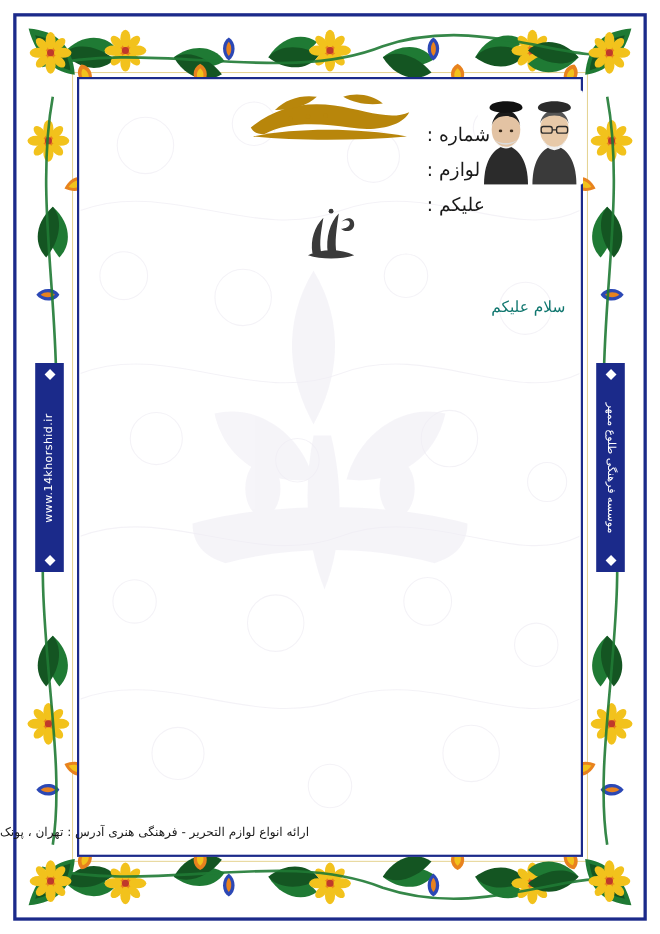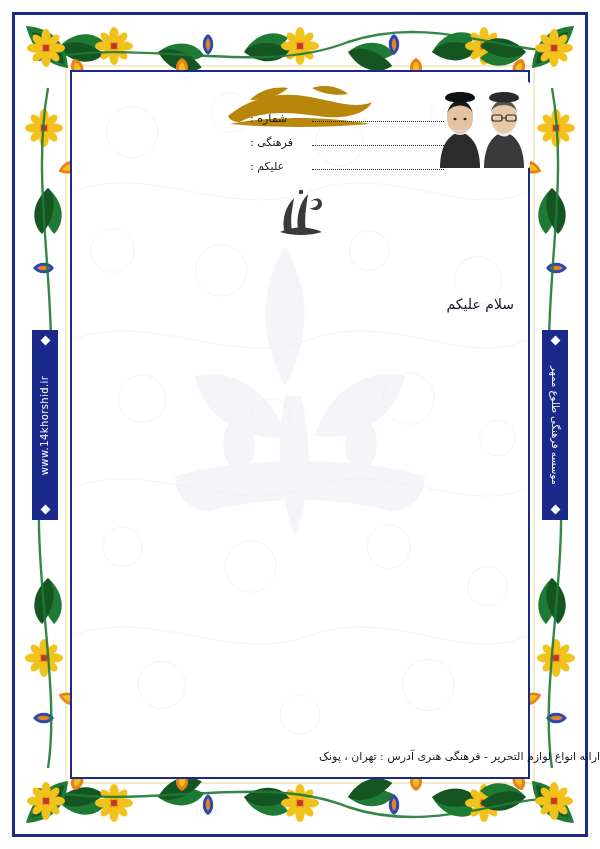--- a/index.html
+++ b/index.html
@@ -111,25 +111,25 @@
     position: absolute;
     right: 150px;
     top: 112px;
     width: 200px;
     direction: rtl;
     text-align: right;
     font-family: "DejaVu Sans", sans-serif;
   }
   .meta-row {
     display: flex;
-    flex-direction: row;
+    flex-direction: column;
     align-items: baseline;
     justify-content: flex-end;
     margin-bottom: 11px;
-    font-size: 11px;
+    font-size: 17px;
     color: #1a1a1a;
   }
   .meta-label {
     min-width: 62px;
     text-align: left;
     white-space: nowrap;
   }
   .meta-dots {
     flex: 1;
     margin-right: 6px;
@@ -144,23 +144,23 @@
     transform: translateX(-50%);
     top: 182px;
     width: 60px;
     height: 60px;
   }
 
   
   #greeting {
     position: absolute;
     right: 86px;
-    top: 296px;
+    top: 272px;
     font-size: 14px;
-    color: #0f172a;
+    color: #0f766e;
     direction: rtl;
   }
 
   
   .side-ribbon {
     position: absolute;
     width: 26px;
     background: #1b2a8a;
     color: #ffffff;
     display: flex;
@@ -199,21 +199,21 @@
   }
   .rd-top { top: 7px; }
   .rd-bottom { bottom: 7px; }
 
   
   #footer-line {
     position: absolute;
     left: 0;
     right: 0;
     bottom: 86px;
-    text-align: right;
+    text-align: left;
     font-size: 11px;
     color: #1a1a1a;
     direction: rtl;
   }
 
   
   .orn-svg { display: block; }
 </style>
 </head>
 <body>
@@ -533,21 +533,21 @@
     </svg>
   </div>
 
   <div id="meta-fields">
     <div class="meta-row">
       <span class="meta-dots"></span>
       <span class="meta-label">شماره :</span>
     </div>
     <div class="meta-row">
       <span class="meta-dots"></span>
-      <span class="meta-label">فرهنگی :</span>
+      <span class="meta-label">لوازم :</span>
     </div>
     <div class="meta-row">
       <span class="meta-dots"></span>
       <span class="meta-label">علیکم :</span>
     </div>
   </div>
 
   <div id="allah-mark">
     <svg width="60" height="60" viewBox="0 0 60 60" xmlns="http://www.w3.org/2000/svg">
       <g fill="#3a3a3a">

